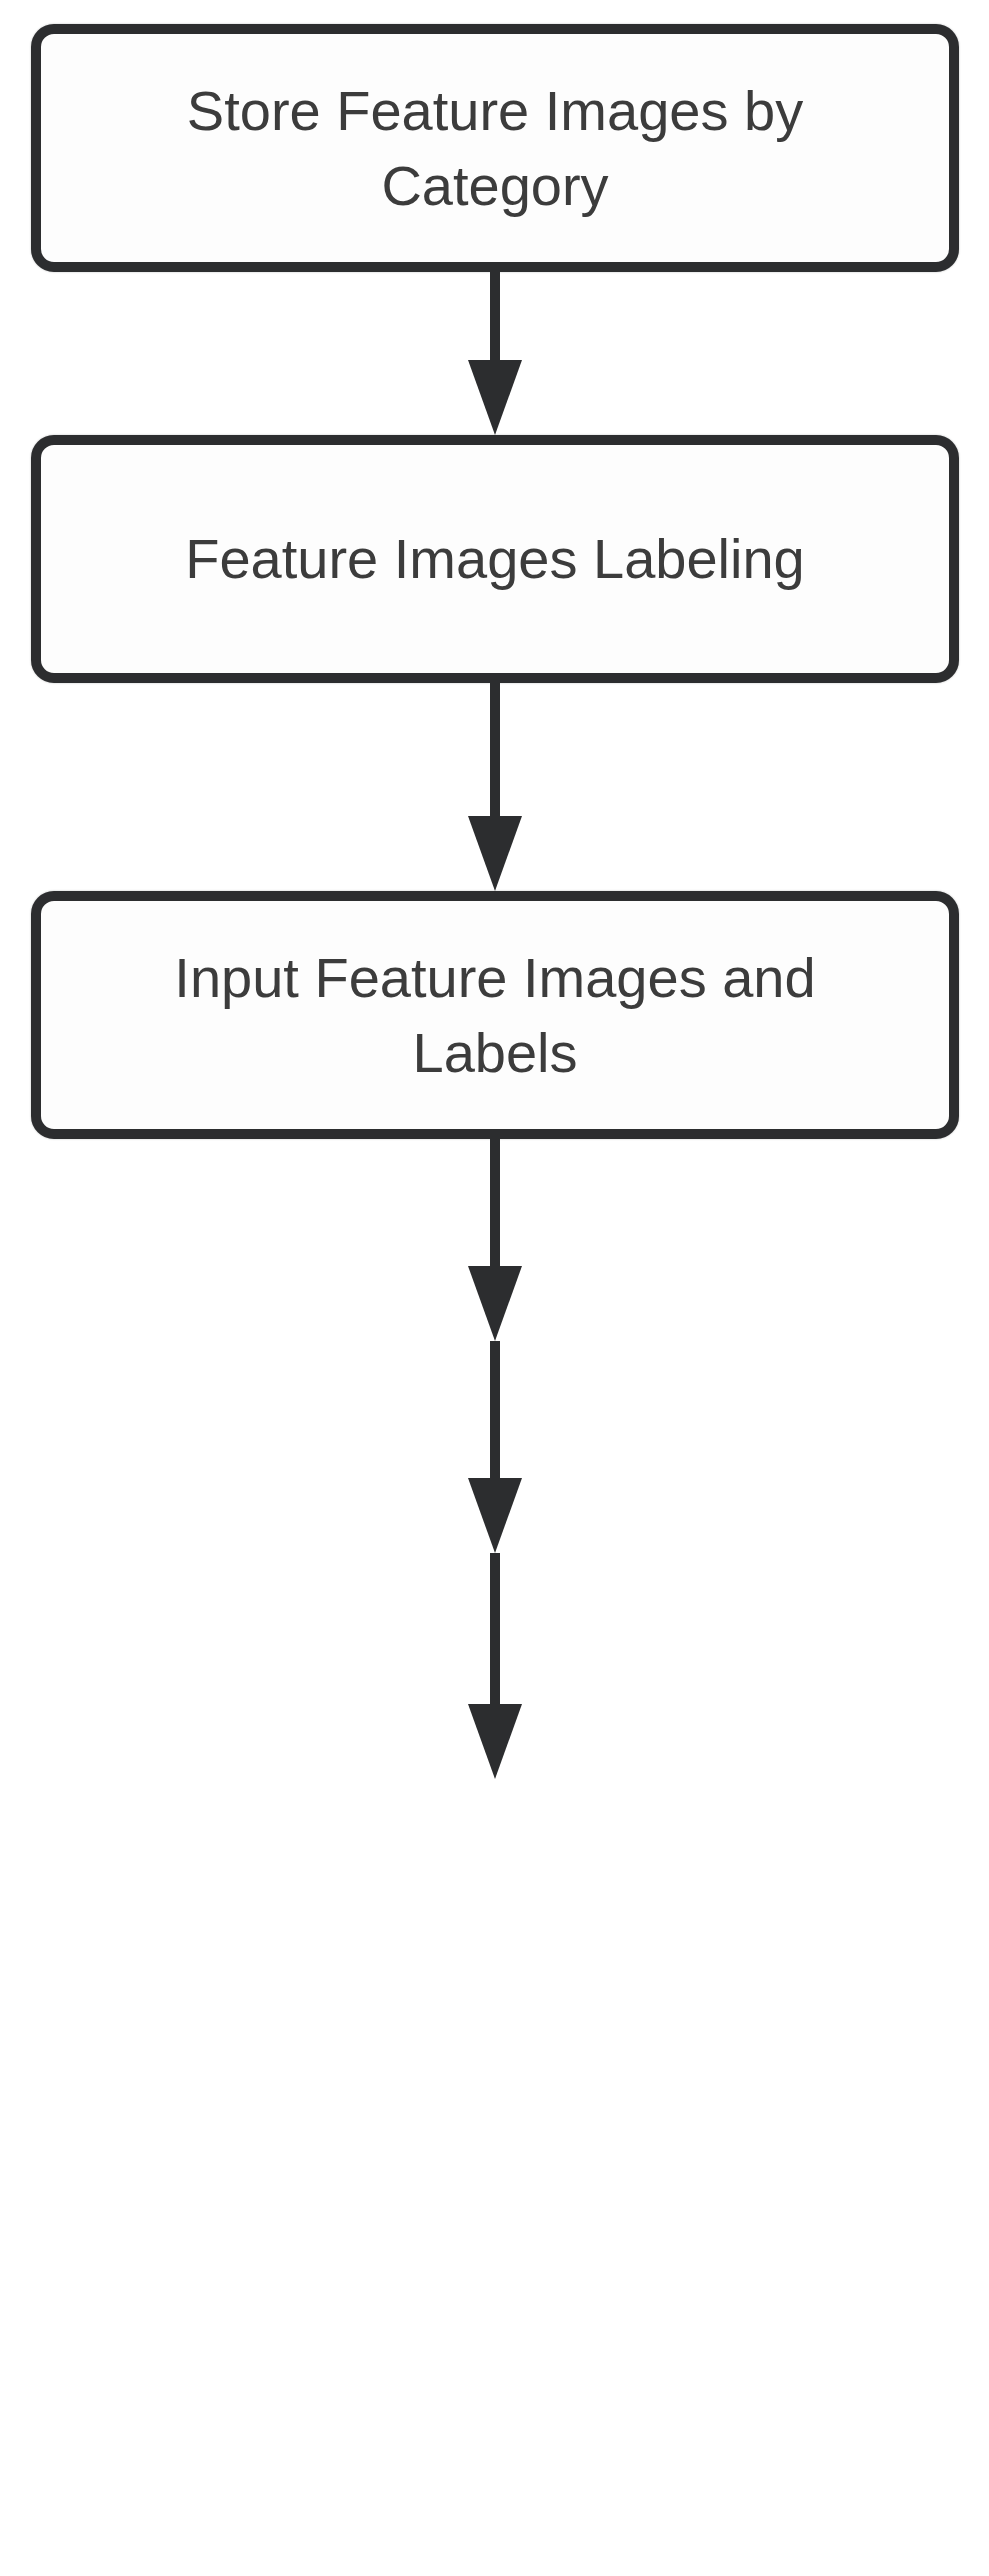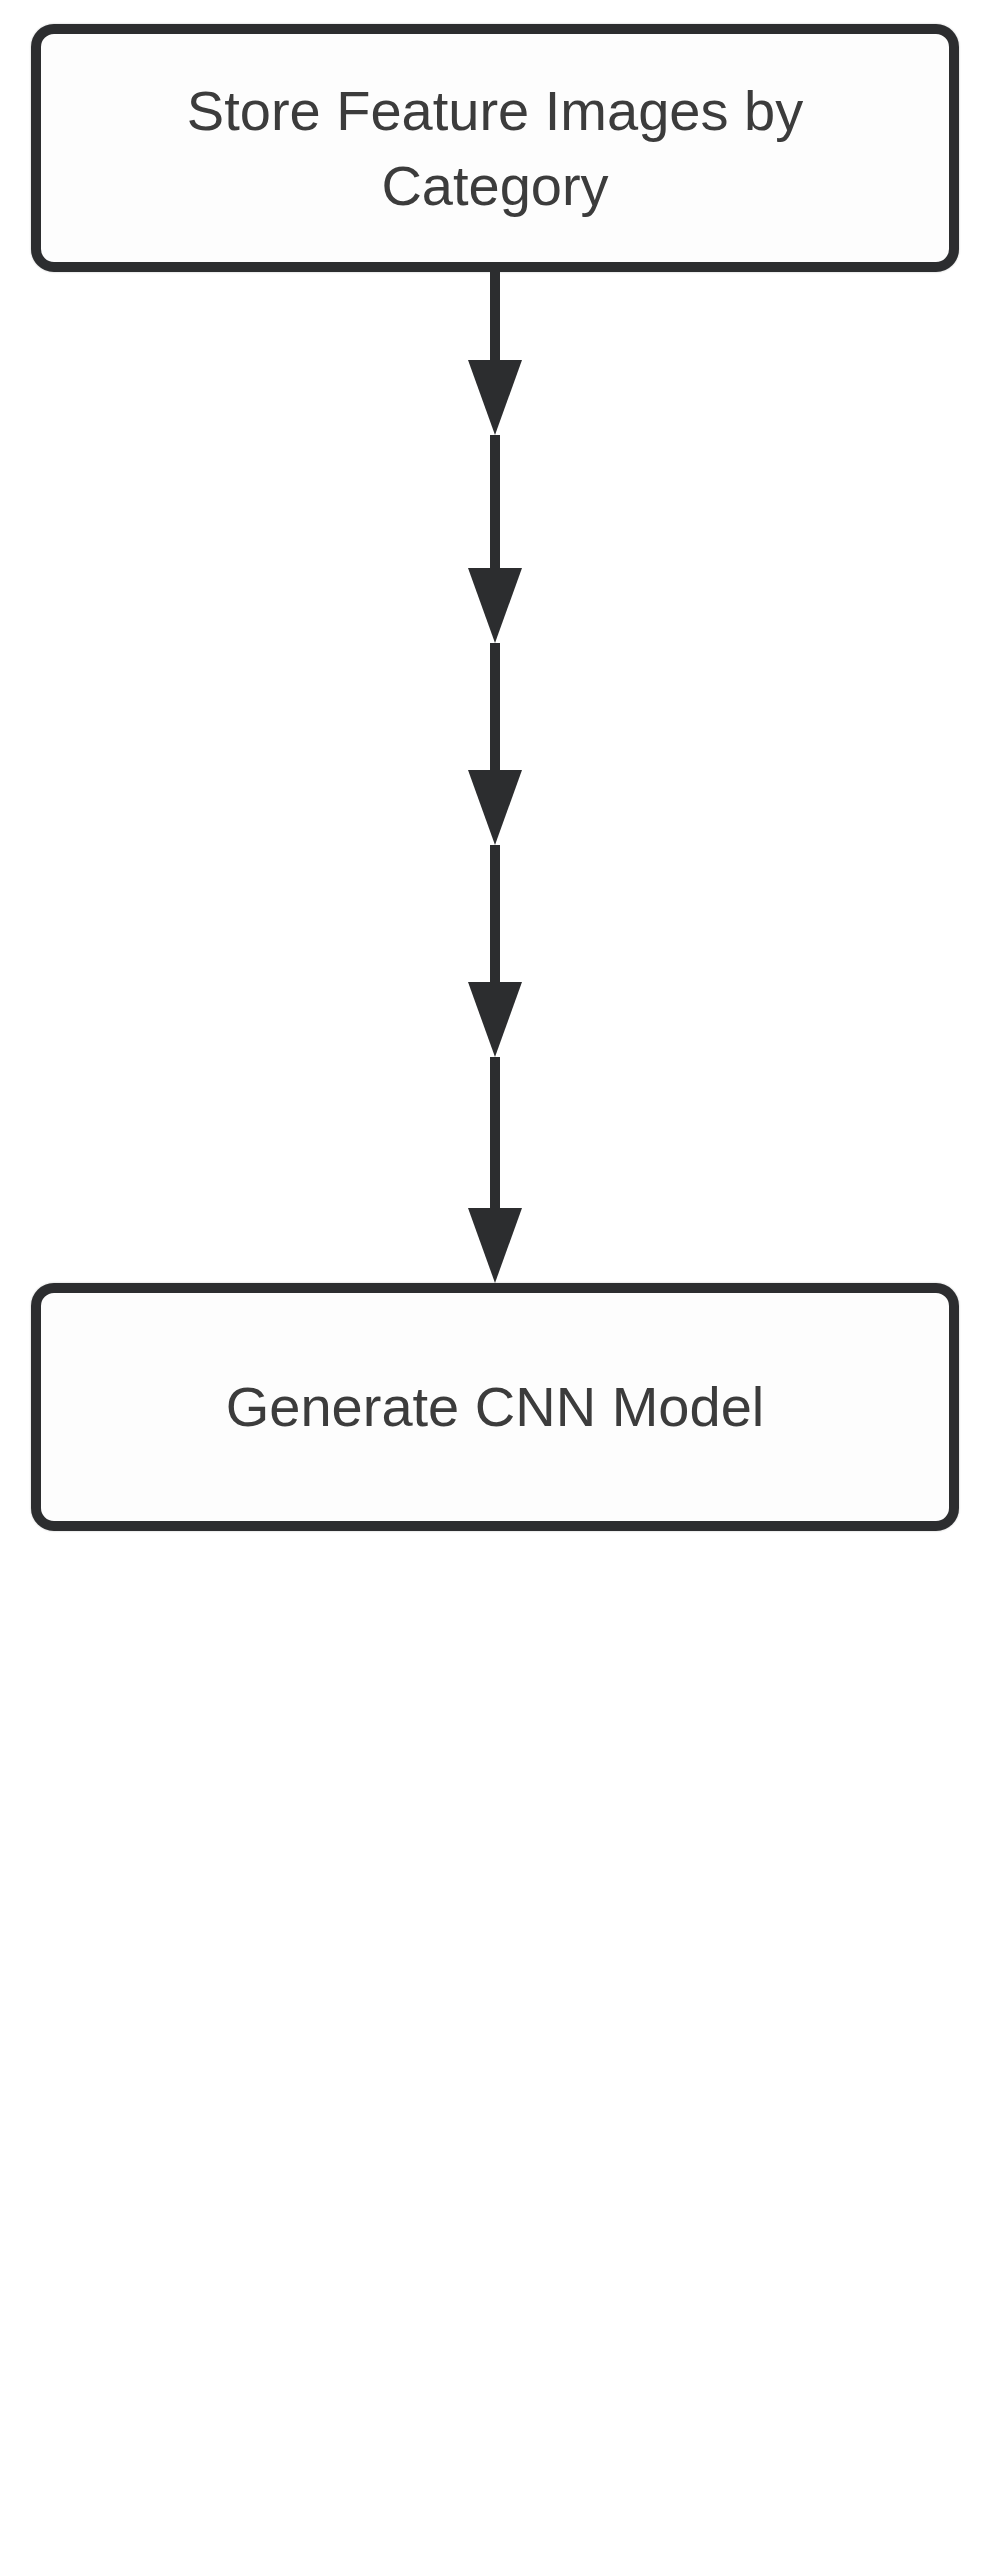--- a/index.html
+++ b/index.html
@@ -76,42 +76,45 @@
 
   <div class="flow-node">
     <span>Store Feature Images by Category</span>
   </div>
 
   <div class="flow-arrow gap-0">
     <div class="shaft"></div>
     <div class="head"></div>
   </div>
 
+  <div class="flow-node">
+    <span>Feature Images Labeling</span>
+  </div>
 
   <div class="flow-arrow gap-1">
     <div class="shaft"></div>
     <div class="head"></div>
   </div>
 
+  <div class="flow-node">
+    <span>Input Feature Images and Labels</span>
+  </div>
 
   <div class="flow-arrow gap-2">
     <div class="shaft"></div>
     <div class="head"></div>
   </div>
 
 
   <div class="flow-arrow gap-3">
     <div class="shaft"></div>
     <div class="head"></div>
   </div>
 
 
   <div class="flow-arrow gap-4">
     <div class="shaft"></div>
     <div class="head"></div>
   </div>
 
-  <div class="flow-node">
-    <span>Generate CNN Model</span>
-  </div>
 
 </div>
 
 
 </body></html>

